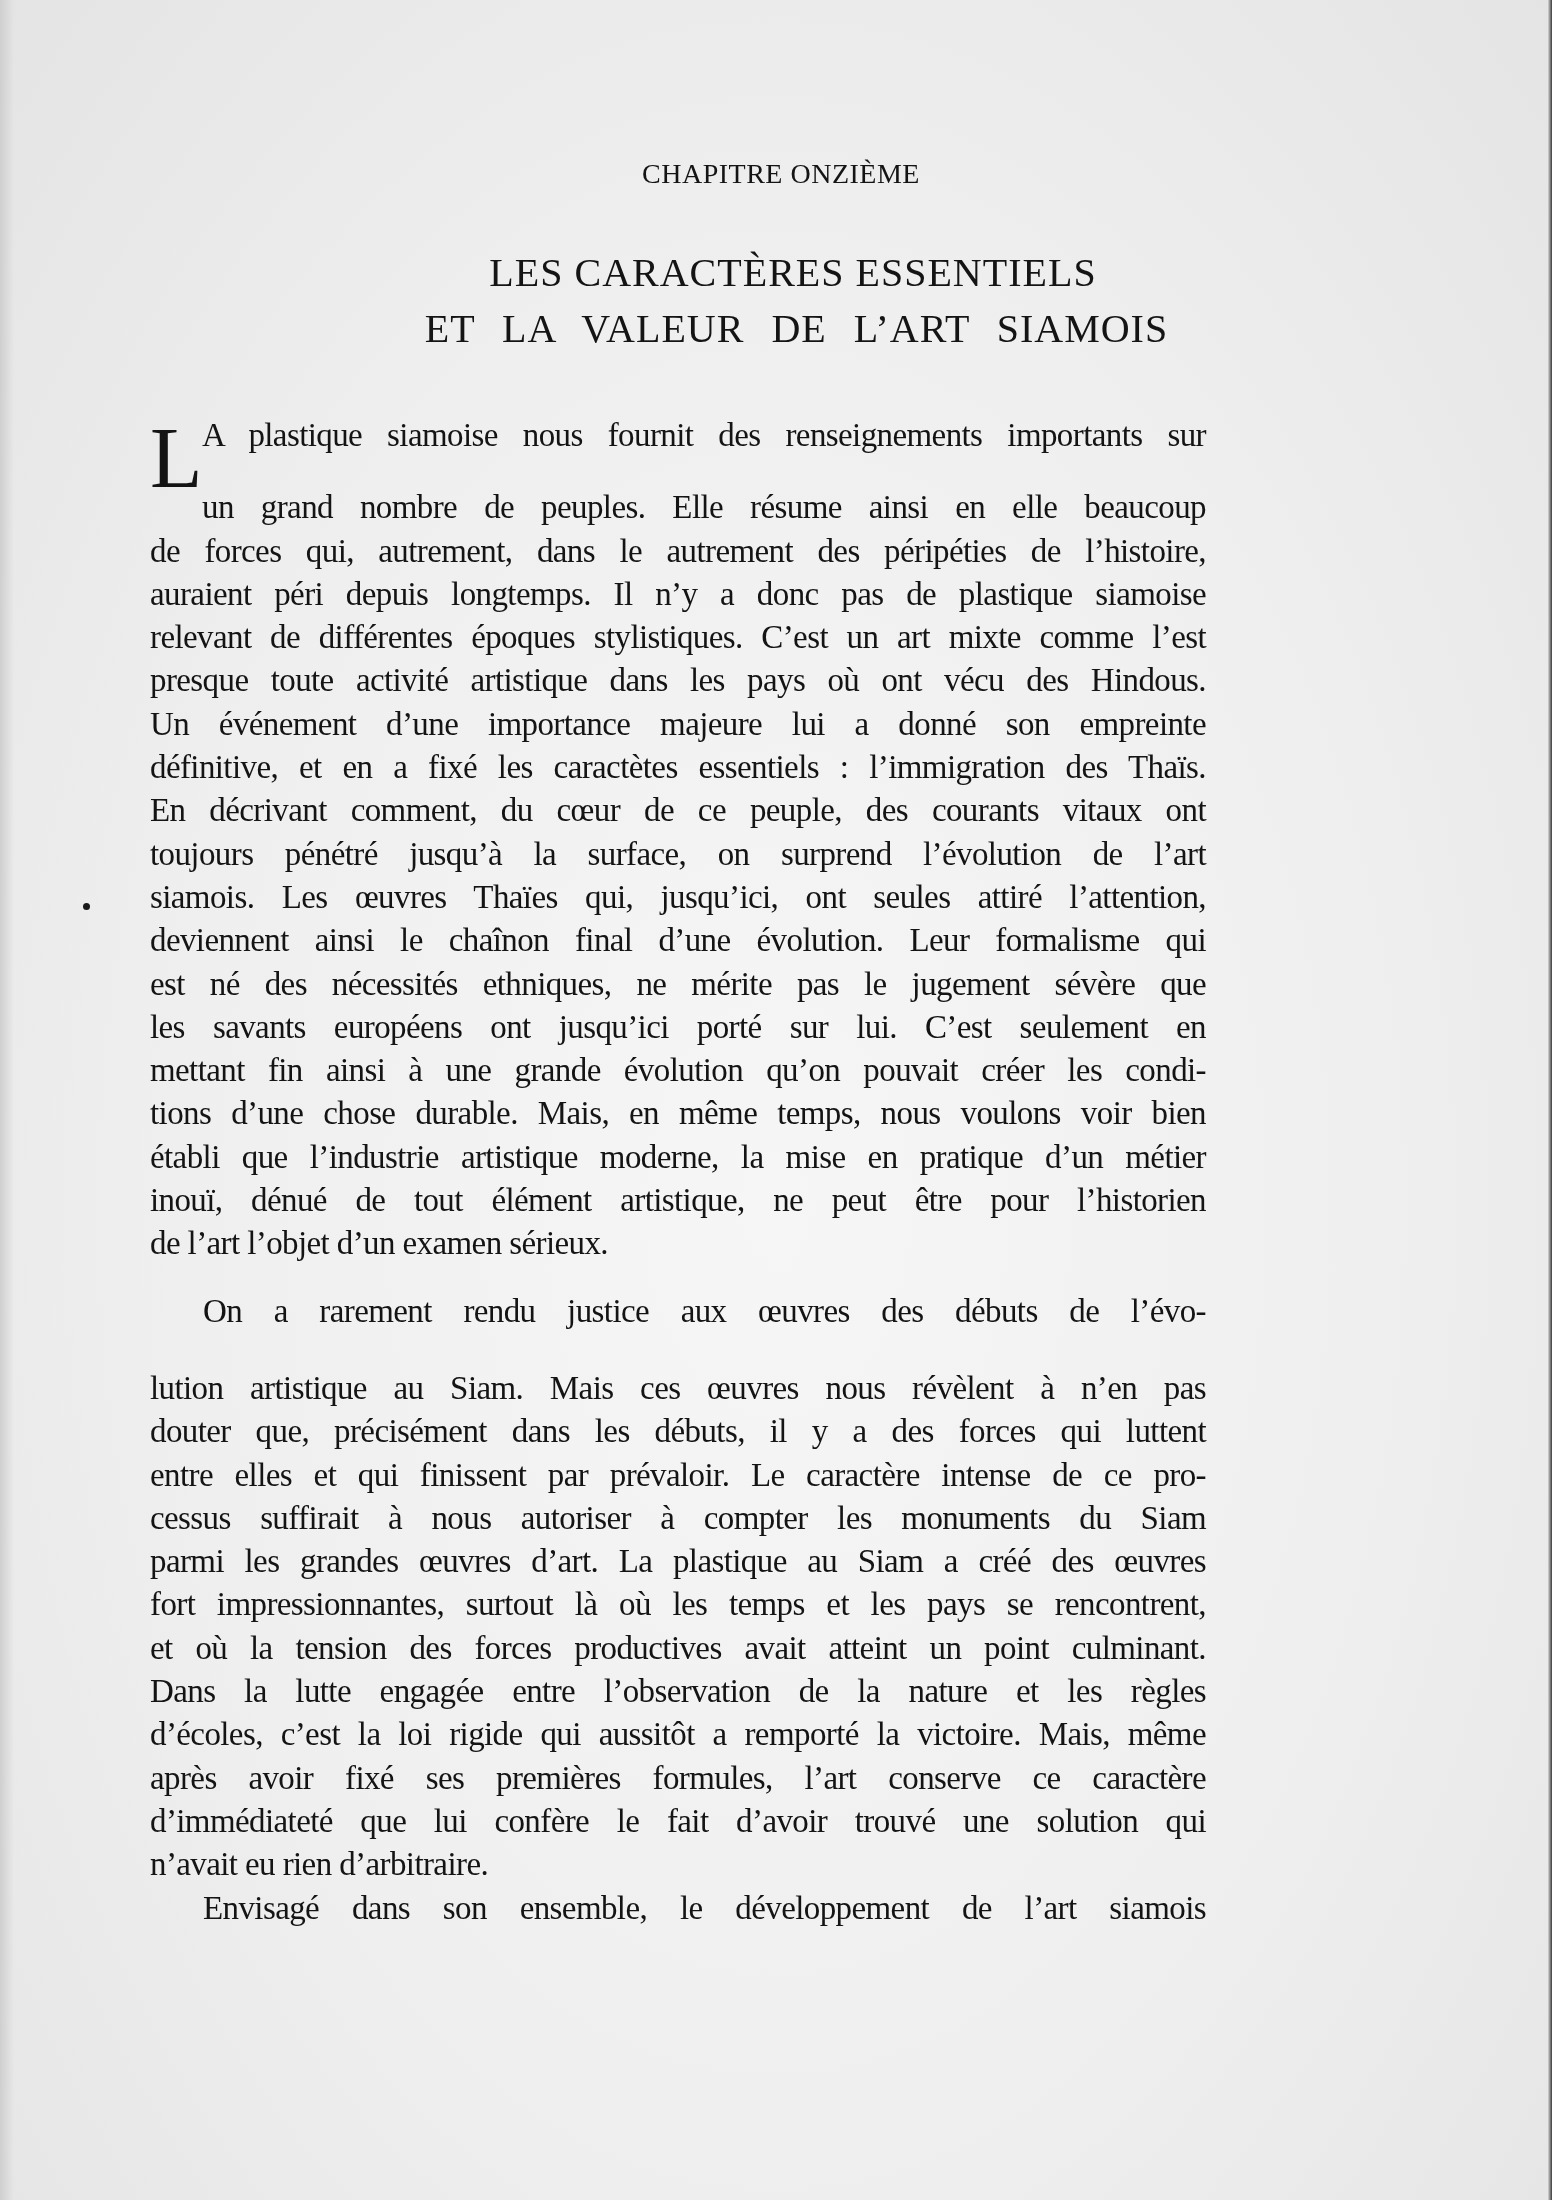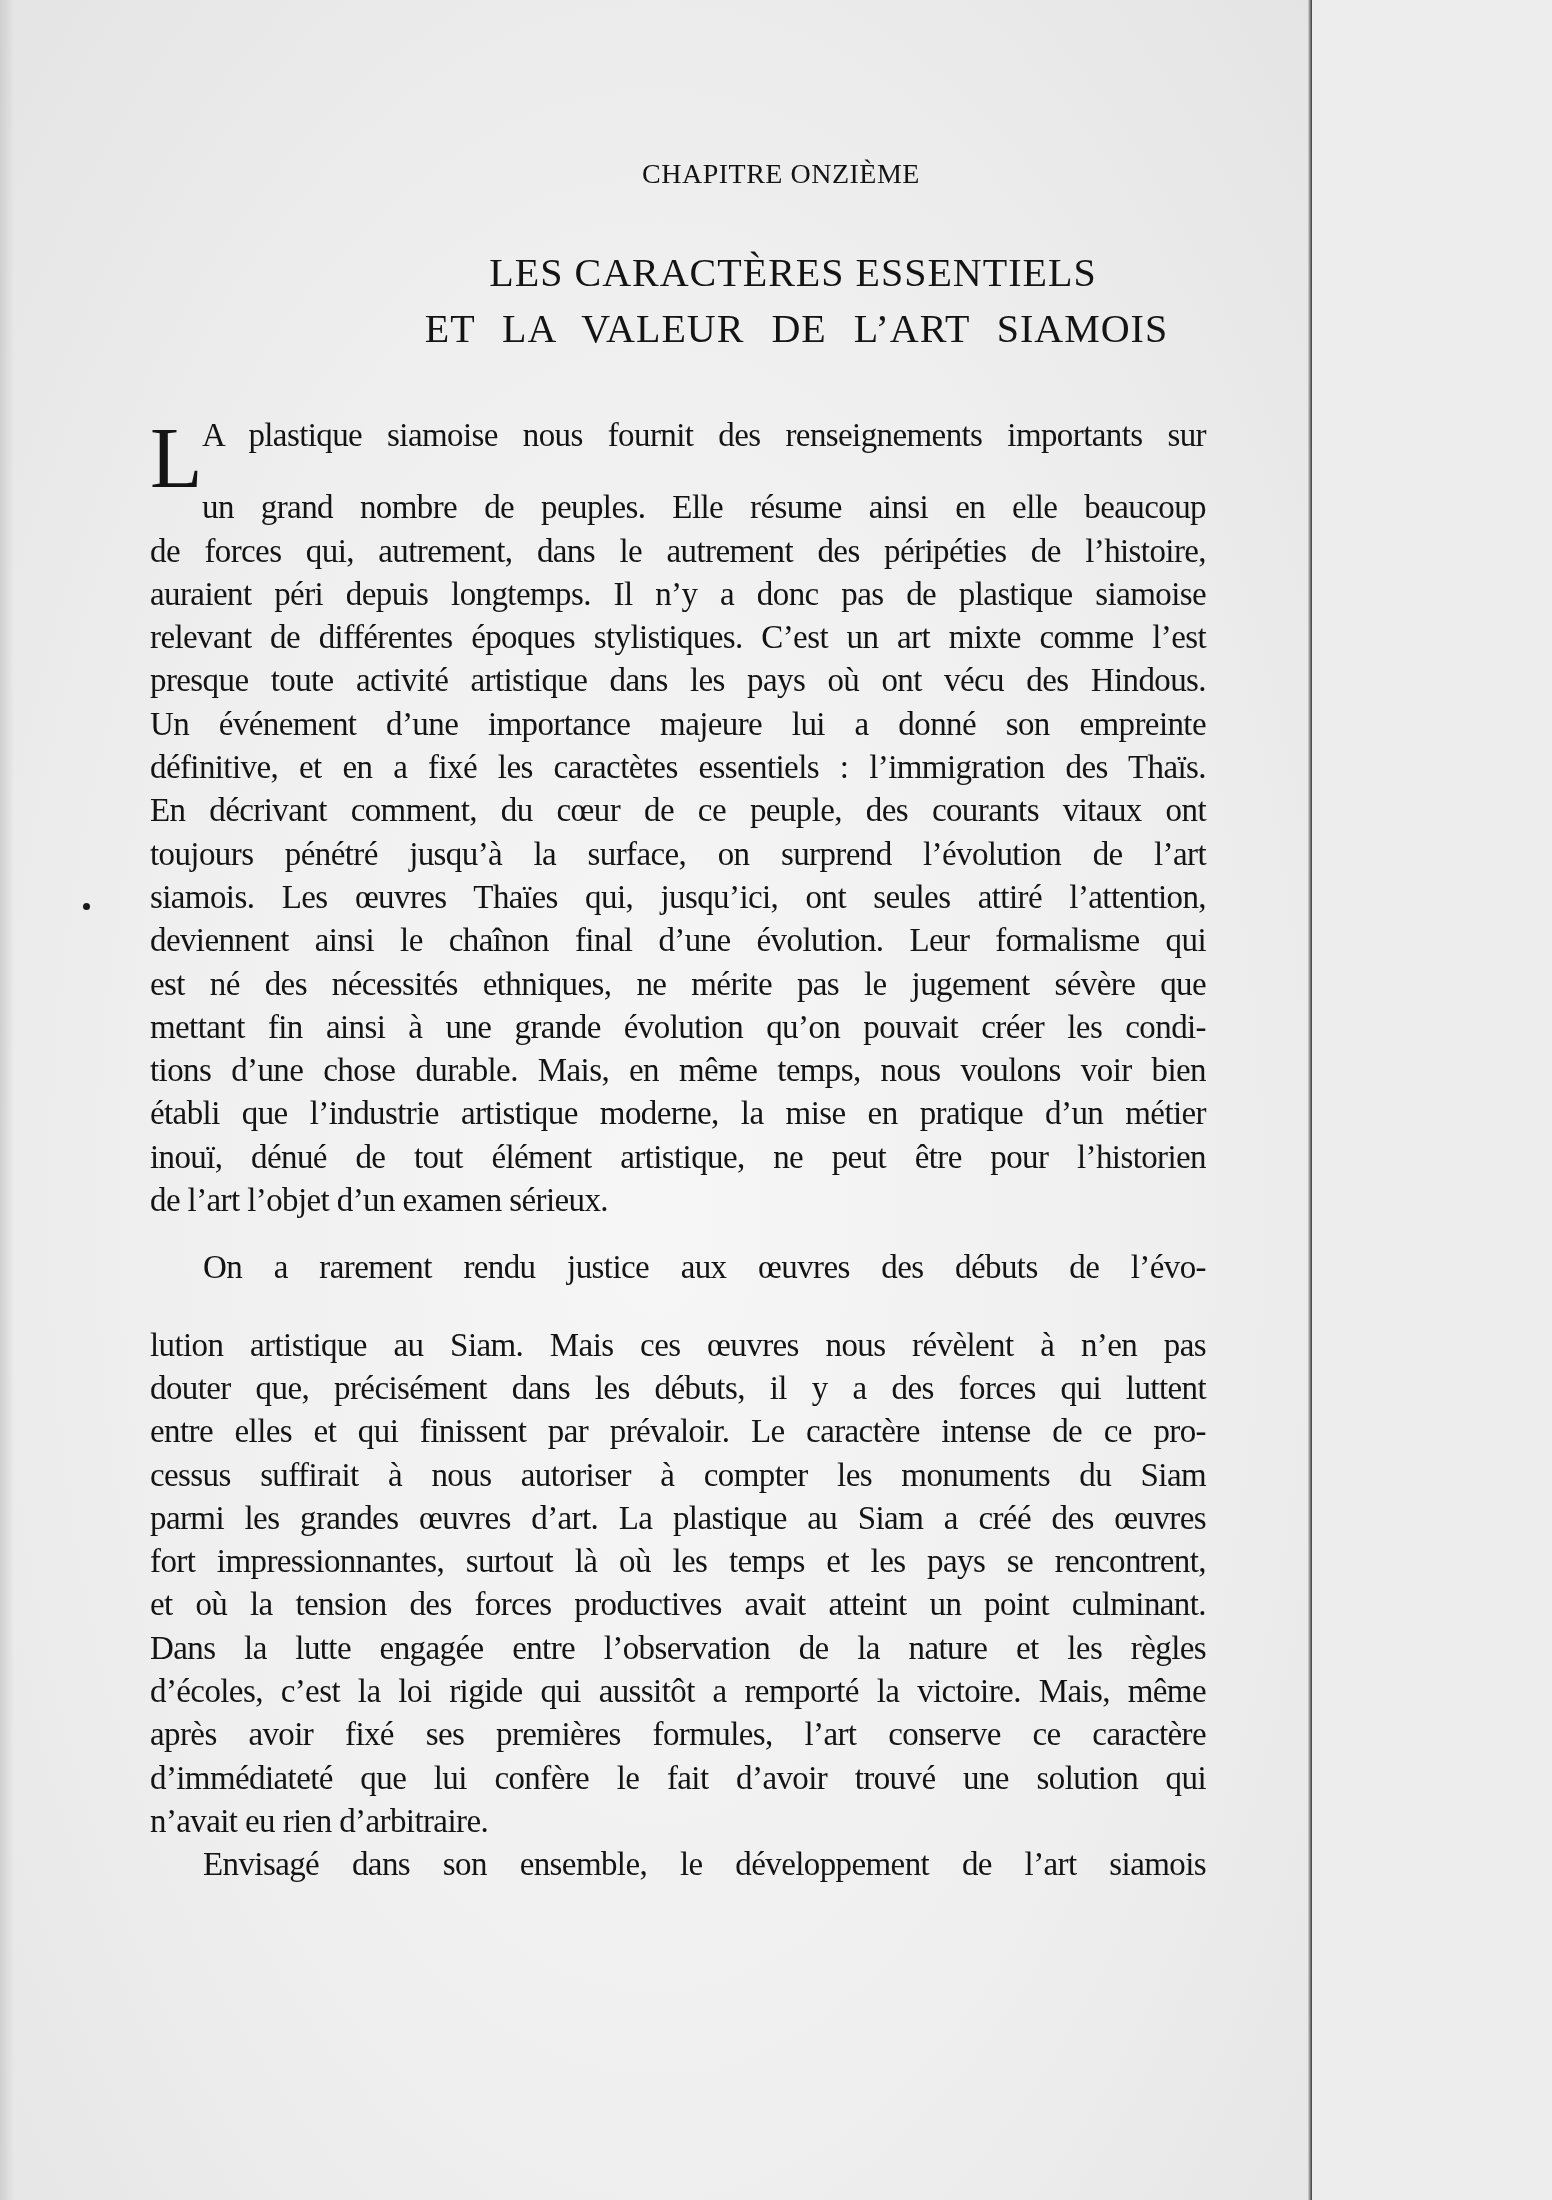--- a/index.html
+++ b/index.html
@@ -11,21 +11,21 @@
       height: 2200px;
       background: #ededed;
       position: relative;
       overflow: hidden;
       font-family: "Liberation Serif", "DejaVu Serif", serif;
       color: #141414;
     }
     .page {
       position: absolute;
       left: 0; top: 0;
-      width: 1312px;
+      width: 1552px;
       height: 2200px;
       background: radial-gradient(ellipse at 50% 55%, #f6f6f6 0%, #efefef 55%, #e4e4e4 100%);
     }
     .spine-shadow {
       position: absolute;
       left: 0; top: 0;
       width: 14px; height: 2200px;
       background: linear-gradient(to right, #cfcfcf, rgba(230,230,230,0));
     }
     .edge-right {
@@ -132,20 +132,21 @@
       <span class="ln" style="white-space: normal; text-align: justify; text-align-last: justify;">auraient péri depuis longtemps. Il n’y a donc pas de plastique siamoise</span>
       <span class="ln" style="white-space: normal; text-align: justify; text-align-last: justify;">relevant de différentes époques stylistiques. C’est un art mixte comme l’est</span>
       <span class="ln" style="white-space: normal; text-align: justify; text-align-last: justify;">presque toute activité artistique dans les pays où ont vécu des Hindous.</span>
       <span class="ln" style="white-space: normal; text-align: justify; text-align-last: justify;">Un événement d’une importance majeure lui a donné son empreinte</span>
       <span class="ln" style="white-space: normal; text-align: justify; text-align-last: justify;">définitive, et en a fixé les caractètes essentiels : l’immigration des Thaïs.</span>
       <span class="ln" style="white-space: normal; text-align: justify; text-align-last: justify;">En décrivant comment, du cœur de ce peuple, des courants vitaux ont</span>
       <span class="ln" style="white-space: normal; text-align: justify; text-align-last: justify;">toujours pénétré jusqu’à la surface, on surprend l’évolution de l’art</span>
       <span class="ln" style="white-space: normal; text-align: justify; text-align-last: justify;">siamois. Les œuvres Thaïes qui, jusqu’ici, ont seules attiré l’attention,</span>
       <span class="ln" style="white-space: normal; text-align: justify; text-align-last: justify;">deviennent ainsi le chaînon final d’une évolution. Leur formalisme qui</span>
       <span class="ln" style="white-space: normal; text-align: justify; text-align-last: justify;">est né des nécessités ethniques, ne mérite pas le jugement sévère que</span>
+      <span class="ln" style="white-space: normal; text-align: justify; text-align-last: justify;">les savants européens ont jusqu’ici porté sur lui. C’est seulement en</span>
       <span class="ln" style="white-space: normal; text-align: justify; text-align-last: justify;">mettant fin ainsi à une grande évolution qu’on pouvait créer les condi-</span>
       <span class="ln" style="white-space: normal; text-align: justify; text-align-last: justify;">tions d’une chose durable. Mais, en même temps, nous voulons voir bien</span>
       <span class="ln" style="white-space: normal; text-align: justify; text-align-last: justify;">établi que l’industrie artistique moderne, la mise en pratique d’un métier</span>
       <span class="ln" style="white-space: normal; text-align: justify; text-align-last: justify;">inouï, dénué de tout élément artistique, ne peut être pour l’historien</span>
       <span class="ln last">de l’art l’objet d’un examen sérieux.</span>
     </div>
 
     <div class="para">
       <span class="ln indent" style="white-space: normal; text-align: justify; text-align-last: justify; margin-top: 24px;">On a rarement rendu justice aux œuvres des débuts de l’évo-</span>
       <span class="ln" style="white-space: normal; text-align: justify; text-align-last: justify; margin-top: 34px;">lution artistique au Siam. Mais ces œuvres nous révèlent à n’en pas</span>

